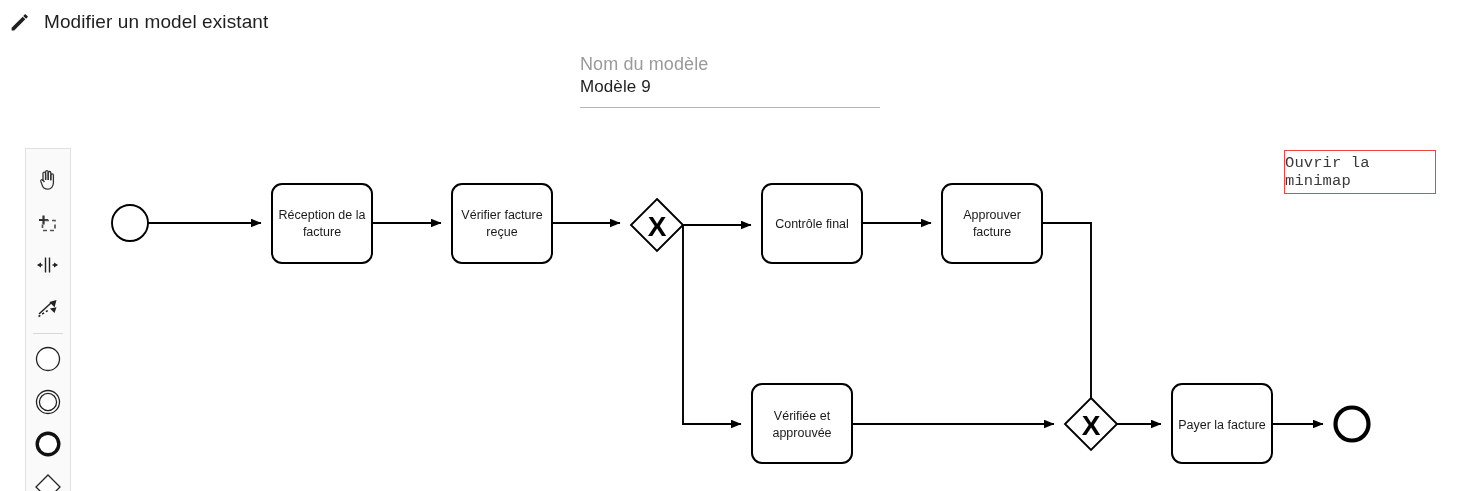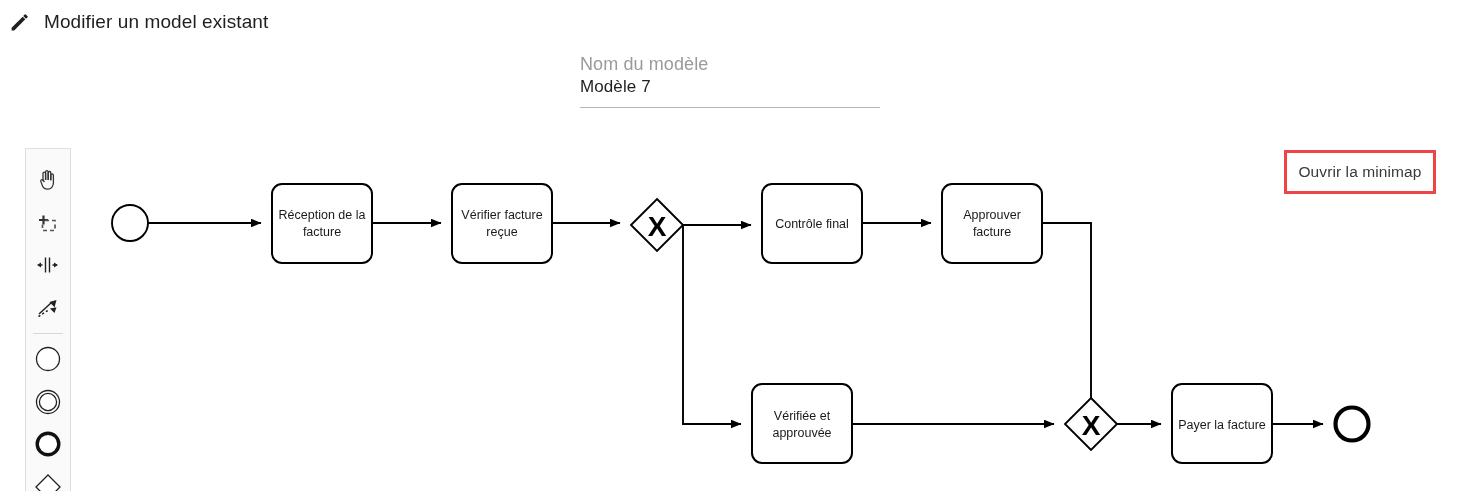--- a/index.html
+++ b/index.html
@@ -48,24 +48,24 @@
   .palette-item {
     width: 44px; height: 45px; display:flex; align-items:center; justify-content:center;
     cursor: pointer;
   }
   .palette-sep { width: 30px; height: 1px; background: #d8d8d8; margin: 4px 0 4px 0; }
   .palette-item svg { display:block; }
 
   
   .minimap-btn {
     position: absolute; left: 1284px; top: 150px; width: 152px; height: 44px;
-    border: 3px solid #ef4444; background: #ffffff;
+    border: 1px solid #ef4444; background: #ffffff;
     font-size: 15.5px; color: #3a3a3a; letter-spacing:.1px;
     display:flex; align-items:center; justify-content:center; cursor:pointer;
-    font-family: Liberation Sans, sans-serif;
+    font-family: Liberation Mono, monospace;
   }
 
   
   .canvas {
     position: absolute; left: 0; top: 124px; width: 1470px; height: 361px;
     overflow: hidden;
   }
   .canvas svg { position:absolute; left:0; top:0; }
 
   .bpmn-label {
@@ -83,21 +83,21 @@
       <svg width="24" height="24" viewBox="0 0 24 24">
         <path d="M3.6 20.4h2.6l11.1-11.1-2.6-2.6L3.6 17.8v2.6z" fill="#1f1f1f"></path>
         <path d="M19.6 7.3c.3-.3.3-.8 0-1.1l-1.8-1.8c-.3-.3-.8-.3-1.1 0L15.2 5.9l2.9 2.9 1.5-1.5z" fill="#1f1f1f"></path>
       </svg>
     </span>
     <span class="page-title">Modifier un model existant</span>
   </div>
 
   <div class="model-field">
     <div class="field-label">Nom du modèle</div>
-    <div class="field-value" placeholder="Nom du modèle">Modèle 7</div>
+    <div class="field-value" placeholder="Nom du modèle">Modèle 9</div>
     <div class="field-underline"></div>
   </div>
 
   <div class="minimap-btn">Ouvrir la minimap</div>
 
   <div class="palette">
 
     <div class="palette-item">
       <span>
         <svg width="26" height="26" viewBox="0 0 26 26">

